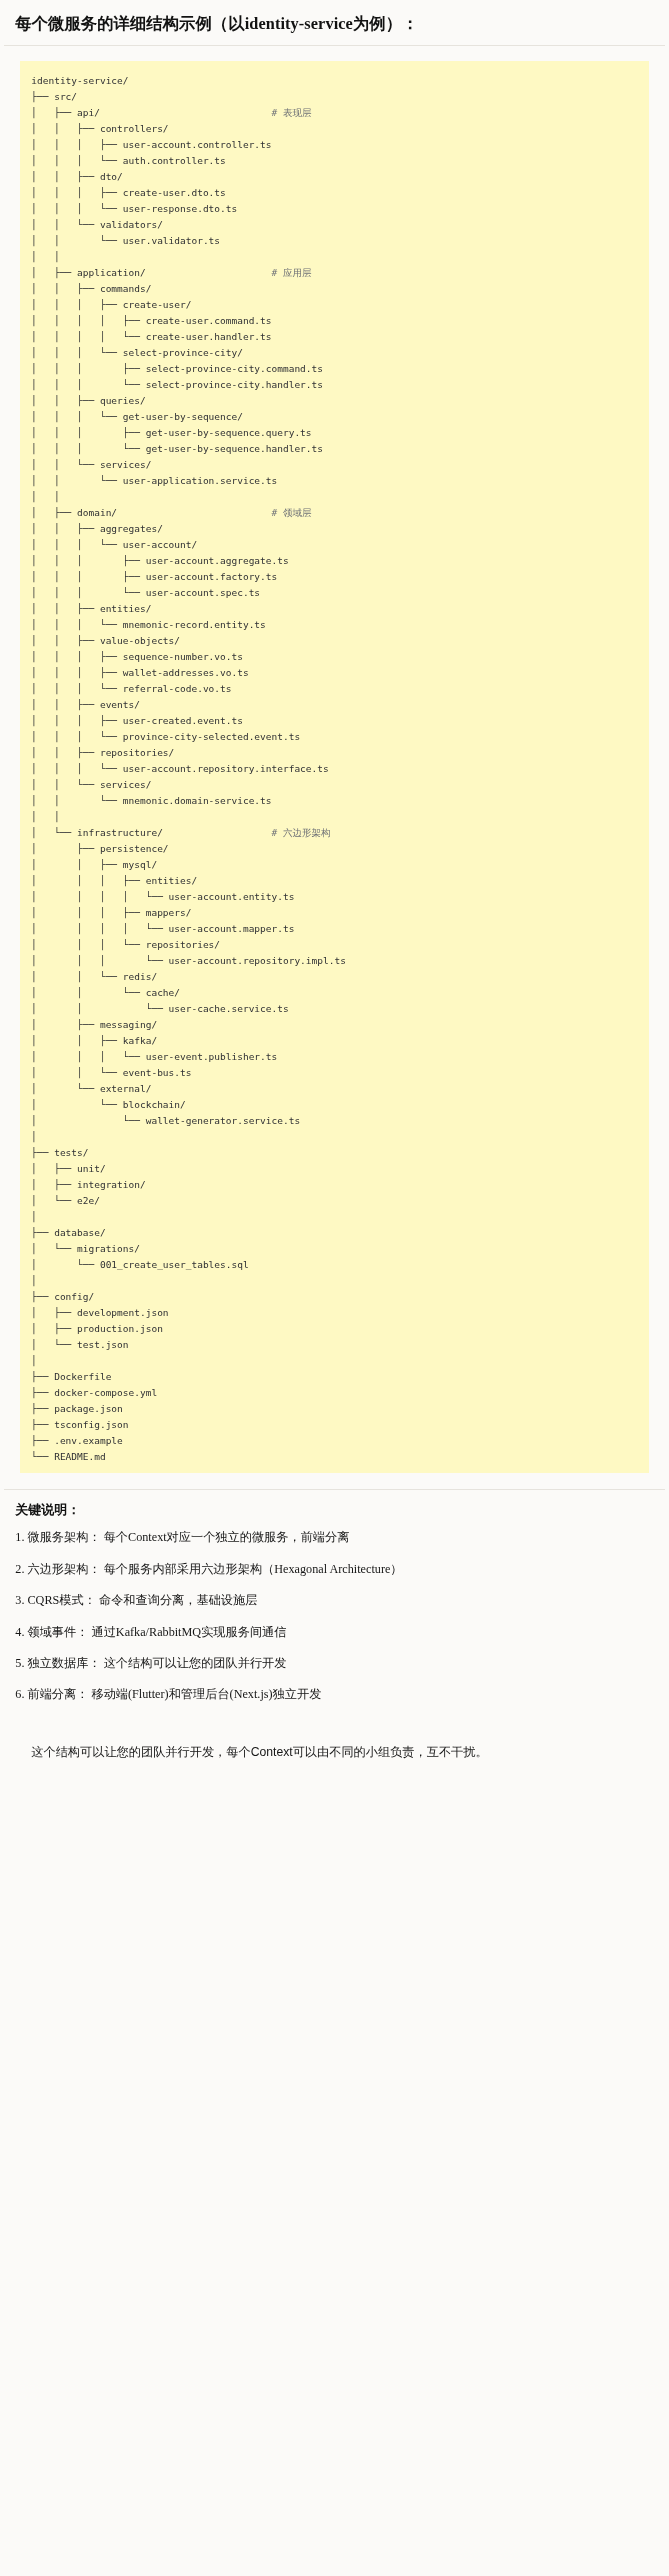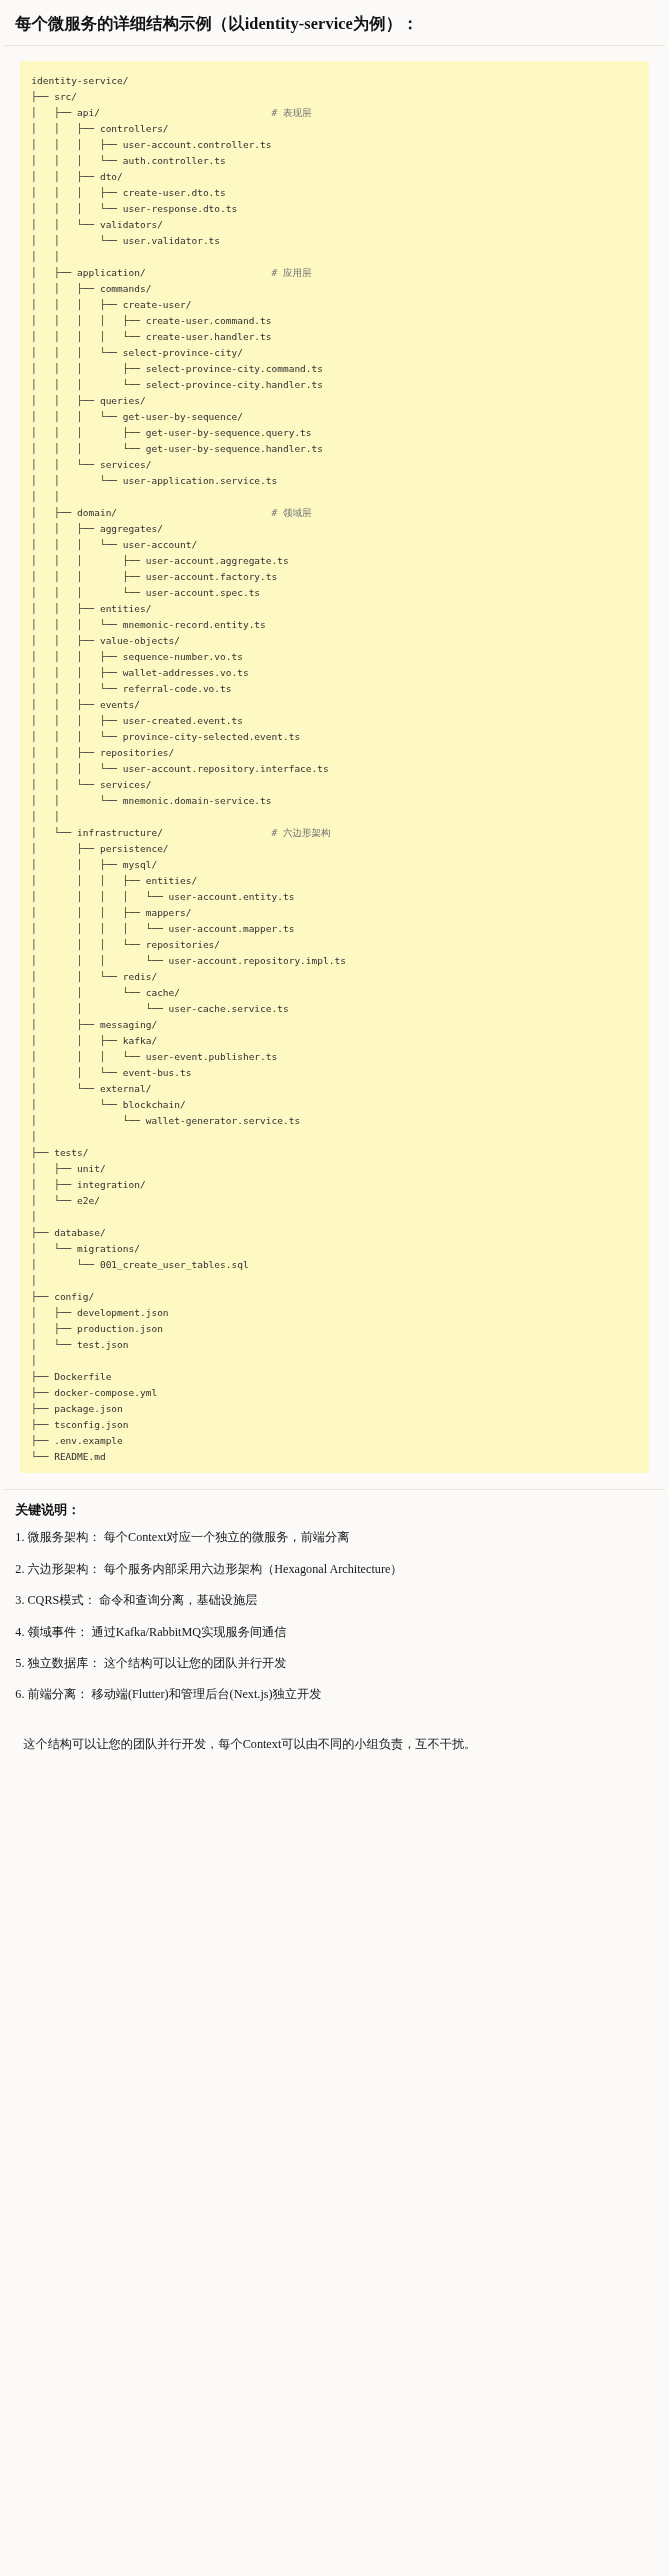--- a/index.html
+++ b/index.html
@@ -87,26 +87,26 @@
   ol.key-list li .num {
     font-family: "Liberation Serif", serif;
   }
   ol.key-list li .kterm {
     font-weight: normal;
   }
   ol.key-list li .kdesc {
     font-weight: normal;
   }
   .closing {
-    font-family: Liberation Serif, serif;
+    font-family: Liberation Sans, sans-serif;
     font-size: 12.2px;
     line-height: 1.6;
     color: #161616;
     padding: 6.3px 11.3px 16.3px 11.3px;
-    margin: 8px;
+    margin: 16px;
   }
 </style>
 </head>
 <body>
 
 <div class="page">
 
   <h1 class="doc-title">每个微服务的详细结构示例（以identity-service为例）：</h1>
 
   <div class="rule"></div>

